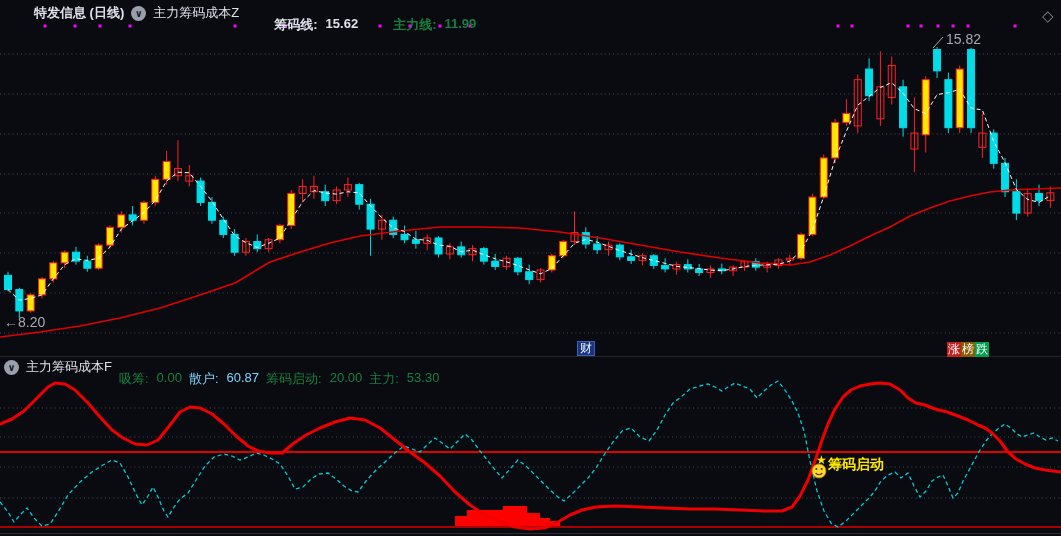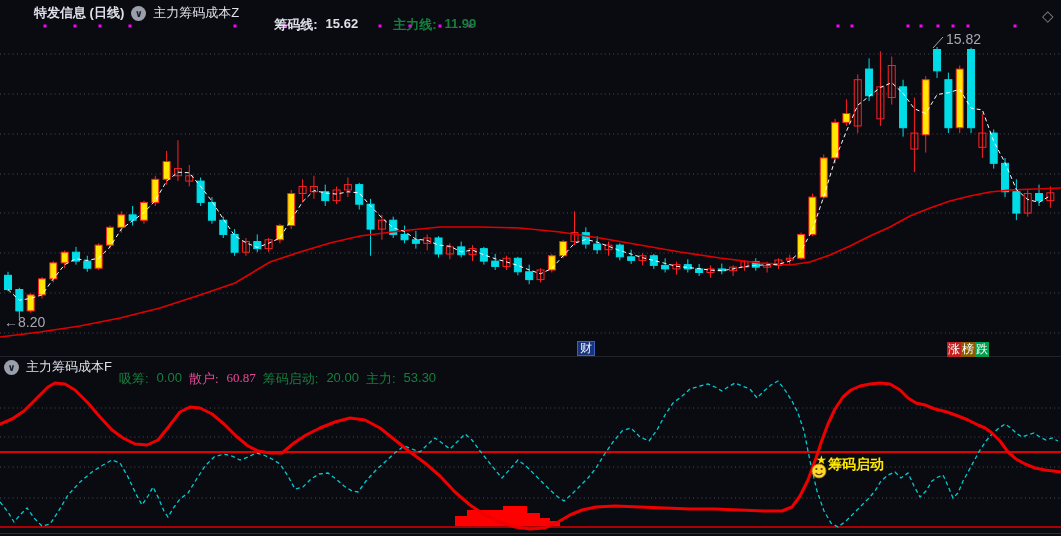--- a/index.html
+++ b/index.html
@@ -4,21 +4,21 @@
 <style>
   html,body{margin:0;padding:0;background:#000;}
   .screen{position:relative;width:1061px;height:536px;background:#0a0a11;overflow:hidden;
           font-family:"Liberation Sans","DejaVu Sans",sans-serif;}
   .hdr{position:absolute;display:flex;align-items:center;gap:7px;font-size:13px;
        color:#dfe1ea;white-space:nowrap;z-index:5;}
   #hdrTop{left:6px;top:2px;height:22px;}
   #hdrSub{left:4px;top:358px;height:18px;}
   .chev{display:inline-block;width:15px;height:15px;border-radius:50%;background:#99a0ac;
         color:#1c212b;font-size:10px;line-height:15px;text-align:center;font-weight:bold;}
-  .red{color:#15803d;} .teal{color:#ec4899;font-family:Liberation Serif, serif;} .white{color:#dfe1ea;}
+  .red{color:#15803d;} .teal{color:#7dd3fc;} .white{color:#dfe1ea;}
   .pair{display:flex;gap:8px;margin-top:24px;}
   .bold{font-weight:bold;padding-left:28px;}
   .marker-cai{position:absolute;left:577px;top:341px;background:#18357c;border:1px solid #3d5fc0;
         color:#eef1ff;font-size:12px;line-height:13px;padding:0 2px;z-index:6;}
   .zbd{position:absolute;left:947px;top:342px;display:flex;font-size:12px;color:#fff;
         line-height:15px;z-index:6;}
   .zbd span{padding:0 1px;}
   .diamond{position:absolute;left:1042px;top:7px;color:#80808c;font-size:15px;z-index:6;}
   .divider{position:absolute;left:0;top:356px;width:1061px;height:1px;background:#23232c;}
   svg{position:absolute;left:0;display:block;}

